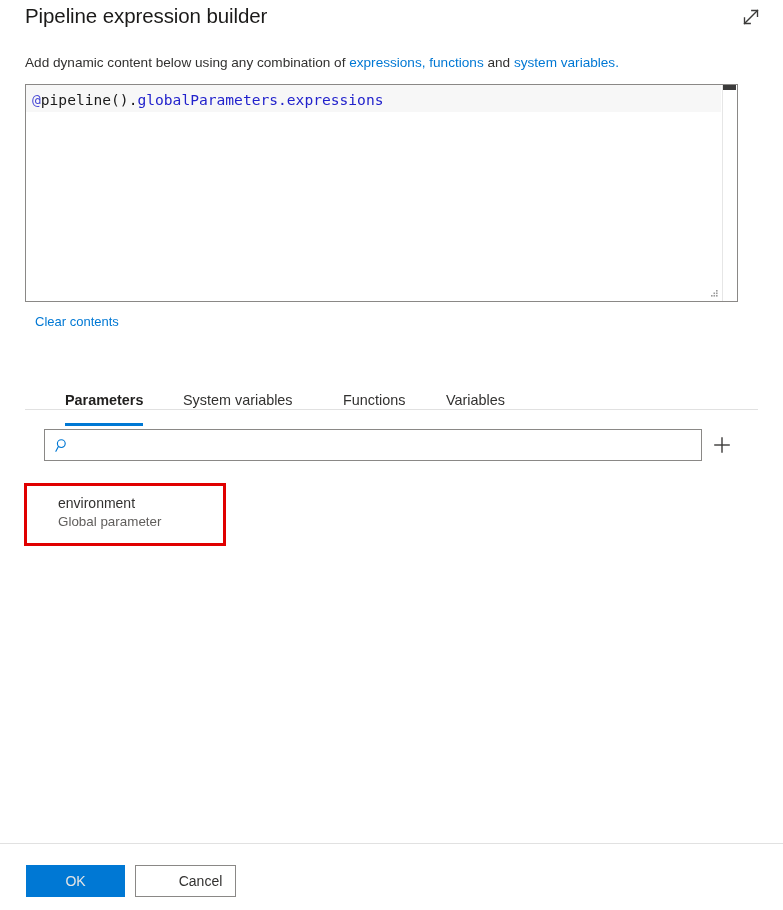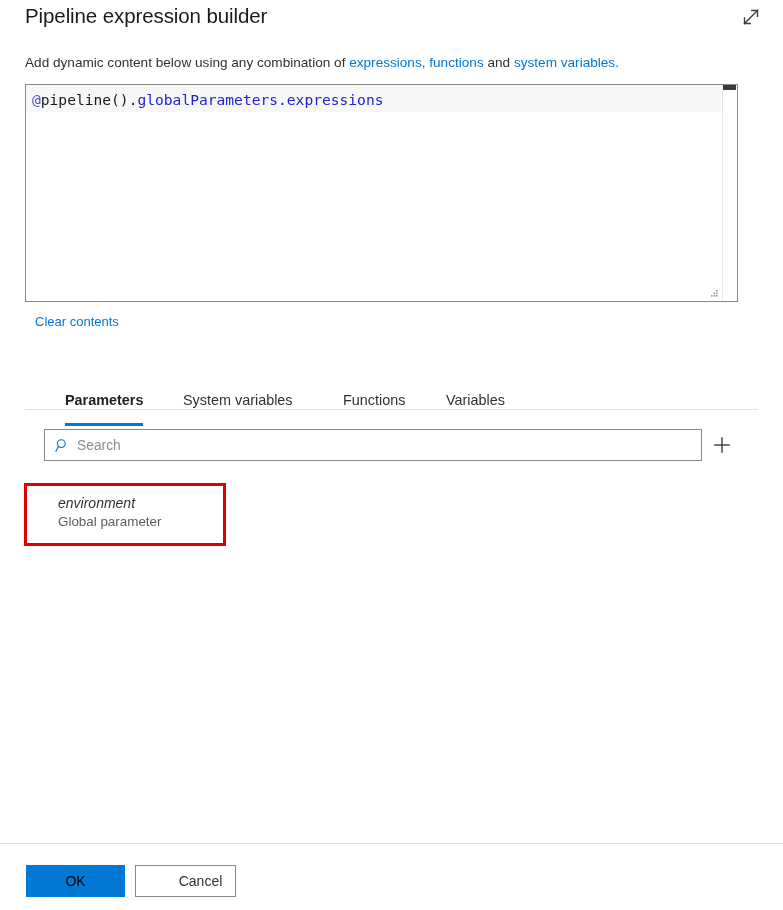--- a/index.html
+++ b/index.html
@@ -247,21 +247,20 @@
     position: absolute;
     left: 58px;
     top: 494px;
     width: 160px;
     cursor: pointer;
   }
   .param-name {
     font-size: 14px;
     line-height: 19px;
     color: #323130;
-    font-style: italic;
   }
   .param-sub {
     font-size: 13.4px;
     line-height: 18px;
     color: #605e5c;
   }
 
   
   .footer-divider {
     position: absolute;
@@ -281,21 +280,21 @@
     align-items: center;
     justify-content: center;
     padding: 0;
   }
   .btn-primary {
     left: 26px;
     top: 865px;
     width: 99px;
     background: #0078d4;
     border: 1px solid #0078d4;
-    color: #000000;
+    color: #e5e5e5;
   }
   .btn-secondary {
     left: 135px;
     top: 865px;
     width: 101px;
     background: #ffffff;
     border: 1px solid #8a8886;
     color: #323130;
     padding-left: 30px;
   }
@@ -358,21 +357,20 @@
 
 <div class="search-box">
   <span class="search-icon">
     <svg width="15" height="15" viewBox="0 0 15 15">
       <g stroke="#0078d4" stroke-width="1.15" fill="none">
         <circle cx="6.3" cy="5.6" r="3.9"></circle>
         <line x1="3.4" y1="8.4" x2="0.9" y2="13.3" stroke-linecap="round"></line>
       </g>
     </svg>
   </span>
-  <input class="search-input" type="text" placeholder="Search" style="">
 </div>
 
 <button class="add-btn">
   <svg width="20" height="20" viewBox="0 0 20 20">
     <g stroke="#3b3a39" stroke-width="1.4">
       <line x1="10" y1="2.2" x2="10" y2="17.8"></line>
       <line x1="2.2" y1="10" x2="17.8" y2="10"></line>
     </g>
   </svg>
 </button>

